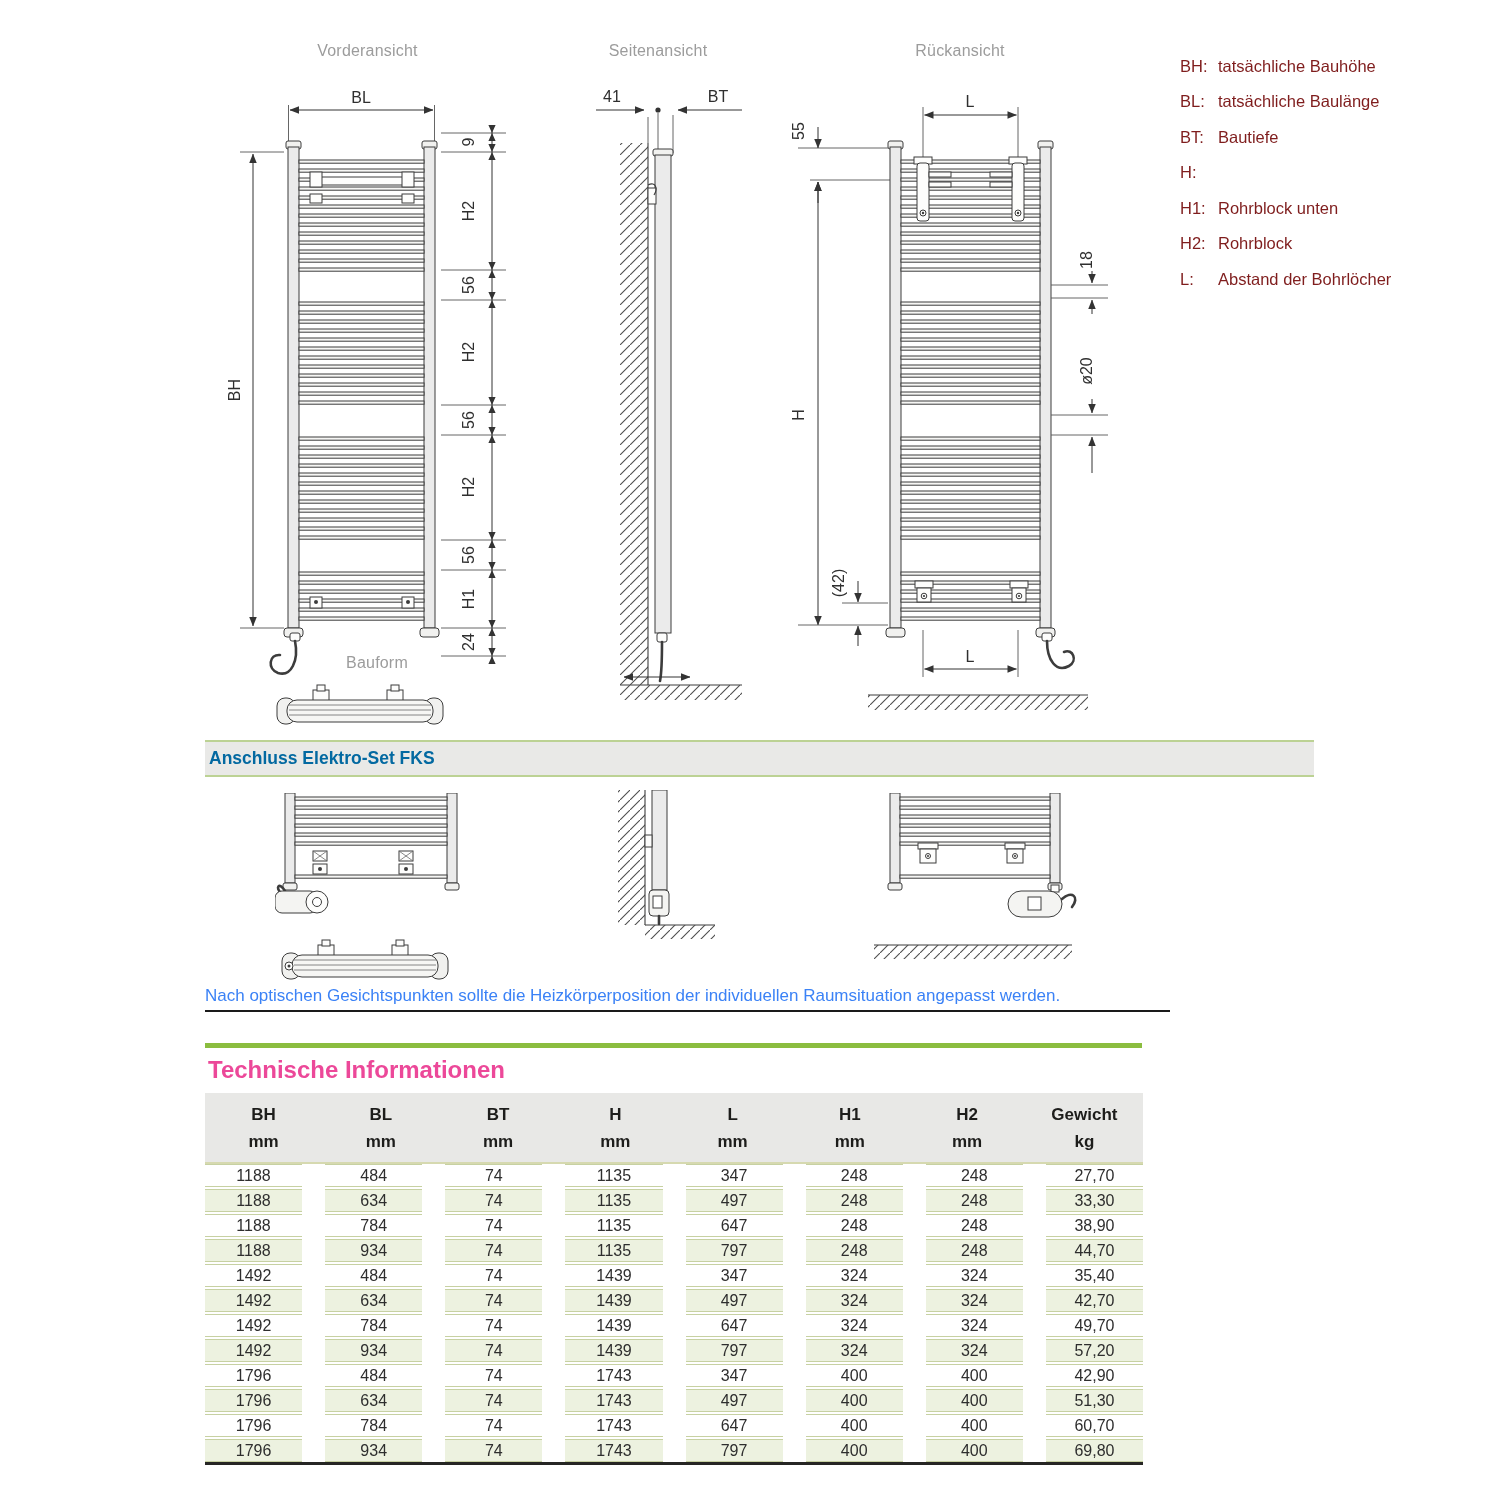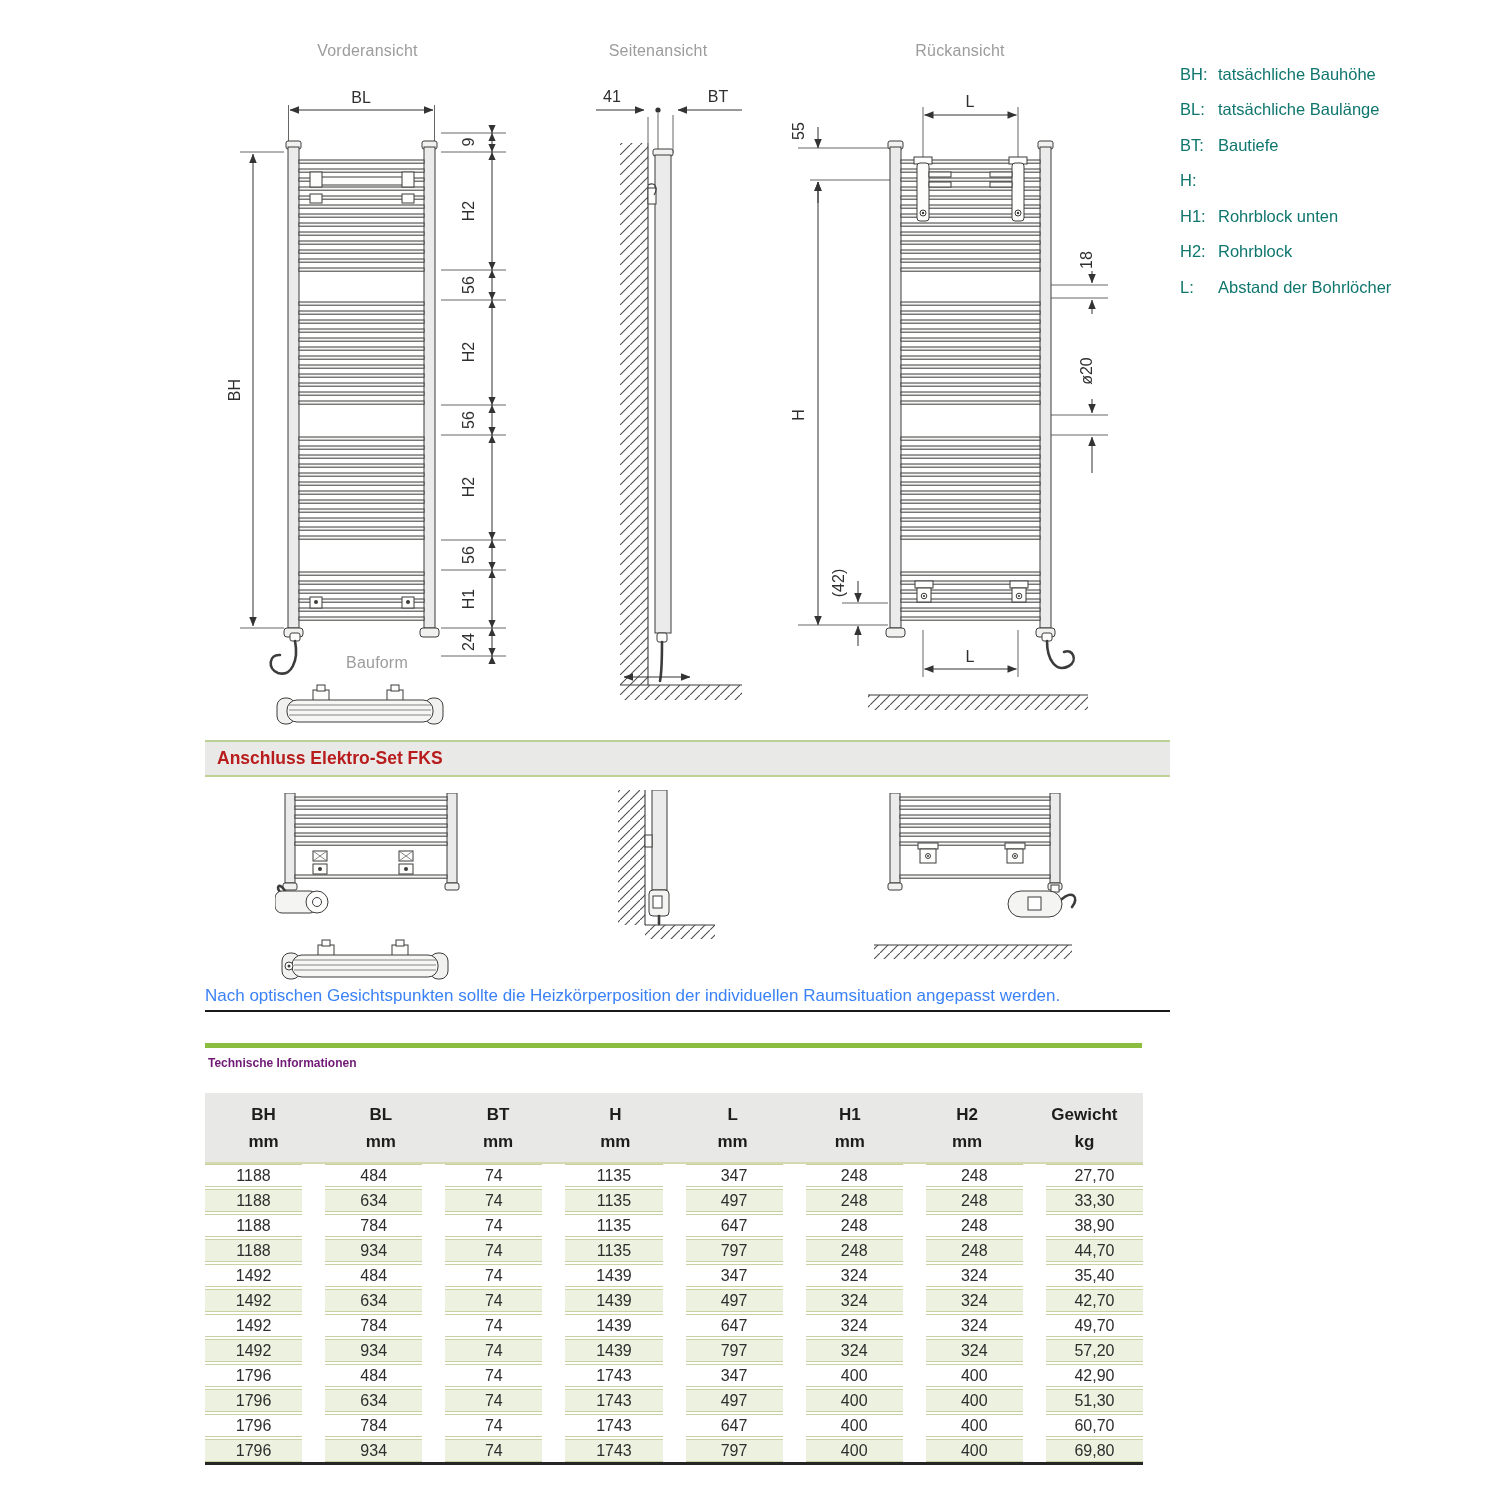--- a/index.html
+++ b/index.html
@@ -8,33 +8,33 @@
   .abs{position:absolute}
   .vtitle{font-size:16px;color:#9c9c9c;text-align:center;letter-spacing:.2px}
   .view-svg{position:absolute}
   svg text{font-family:"Liberation Sans",sans-serif;font-size:16px;fill:#2f2f2f}
   .dim{stroke:#333;stroke-width:1;fill:none}
   .ext{stroke:#555;stroke-width:.9;fill:none}
   .draw{stroke:#3c3c3c;stroke-width:1.1;fill:none}
   .cable{stroke:#3c3c3c;stroke-width:2.6;fill:none;stroke-linecap:round}
   .thin{stroke:#6b6b6b;stroke-width:.8;fill:none}
 
-  .legend{left:1180px;top:64px;width:312px;font-size:16.5px;color:#0f766e}
+  .legend{left:1180px;top:56px;width:312px;font-size:16.5px;color:#7f1d1d}
   .lg-item{display:flex;margin-bottom:14px;line-height:1.3}
   .lg-term{width:38px;flex:none}
   .lg-body{flex:1}
 
-  .banner{left:205px;top:740px;width:965px;height:37px;background:#e9e9e7;
+  .banner{left:205px;top:740px;width:1109px;height:37px;background:#e9e9e7;
           border-top:2px solid #bcd294;border-bottom:2px solid #bcd294;box-sizing:border-box;
-          display:flex;align-items:center;padding-left:12px;font-weight:bold;
-          font-size:17.5px;color:#b91c1c}
+          display:flex;align-items:center;padding-left:4px;font-weight:bold;
+          font-size:17.5px;color:#0369a1}
   .note{left:205px;top:986px;width:930px;font-size:17px;color:#3b82f6}
   .rule-dark{left:205px;top:1010px;width:965px;height:2px;background:#1a1a1a}
   .greenbar{left:205px;top:1043px;width:937px;height:5px;background:#8bbd3f}
-  .tbl-title{left:208px;top:1056px;font-size:12px;font-weight:bold;color:#701a75}
+  .tbl-title{left:208px;top:1056px;font-size:24px;font-weight:bold;color:#ec4899}
 
   .table{left:205px;top:1093px;width:938px}
   .thead{display:flex;background:#e8e8e6;border-bottom:2px solid #d6d9b0;padding:8px 0 7px}
   .thcol{flex:1;text-align:center;font-weight:bold;font-size:17px;color:#1d1d1b;line-height:1.6}
   .tbody{border-bottom:3px solid #262624}
   .trow{display:flex;gap:23px;margin-bottom:2px}
   .trow:last-child{margin-bottom:0}
   .cell{flex:1;text-align:center;font-size:16px;color:#2e2e2e;line-height:19px;
         border-top:1px solid #c7d1a2;border-bottom:1px solid #c7d1a2;padding:1px 0;background:#fff}
   .trow.alt .cell{background:#edf2e0}

